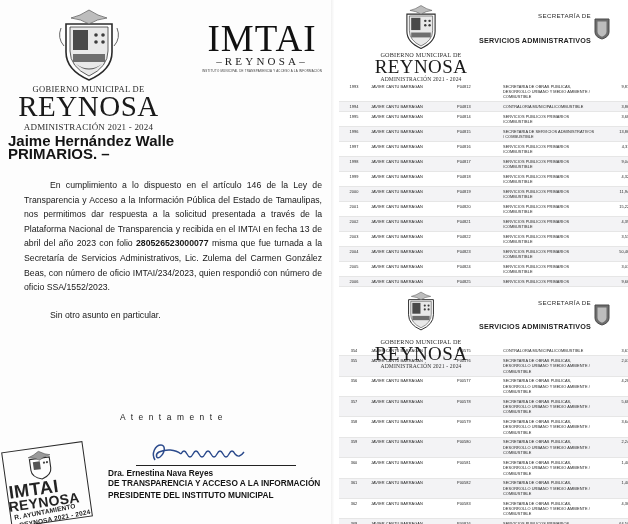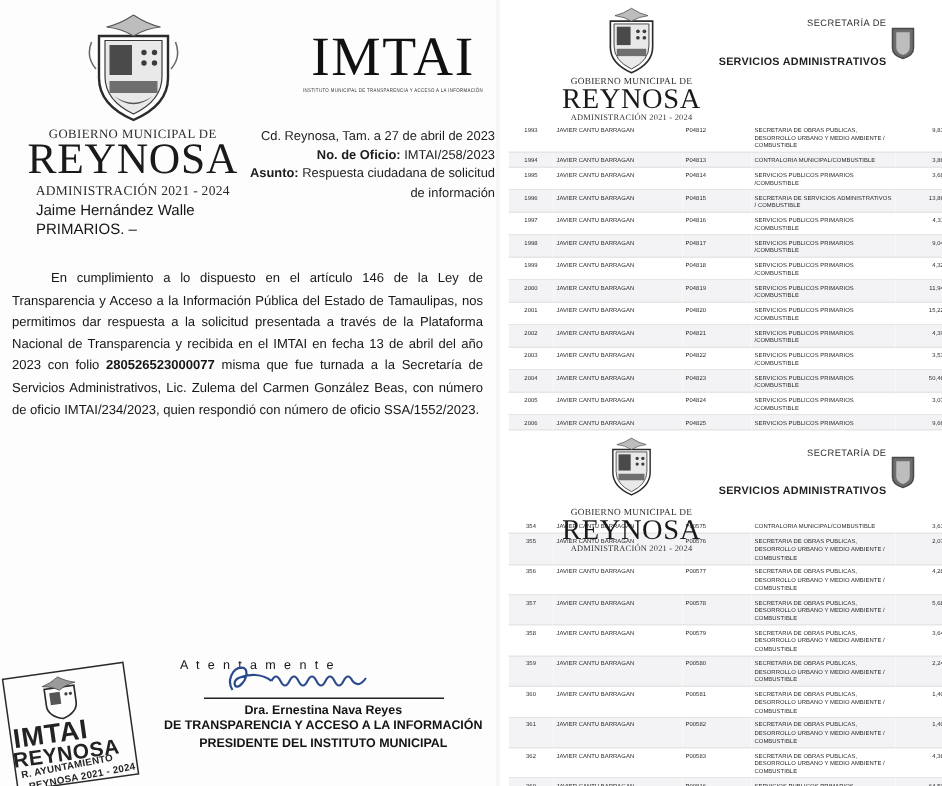--- a/index.html
+++ b/index.html
@@ -64,35 +64,35 @@
   }
 
   
   .meta{
     position:absolute;left:140px;top:84px;width:190px;
     text-align:right;font-size:8.6px;line-height:12.5px;color:#1d1d1d;
   }
   .meta b{font-weight:bold;}
 
   .addressee{
-    position:absolute;left:24px;top:134px;font-size:10px;line-height:13px;
-    font-weight:normal;color:#141414;
+    position:absolute;left:8px;top:134px;font-size:15px;line-height:13px;
+    font-weight:bold;color:#141414;
   }
 
   .body-text{
     position:absolute;left:8px;top:178px;width:314px;
     font-size:8.7px;line-height:14.6px;text-align:justify;color:#171717;
   }
-  .body-text p{margin:0 0 13px 0;text-indent:26px;}
+  .body-text p{margin:0 0 13px 16px;text-indent:26px;}
   .body-text b{font-weight:bold;}
 
   .atentamente{
-    position:absolute;left:120px;top:438px;font-size:8.4px;letter-spacing:1.6px;color:#181818;
-  }
-  .sign-wrap{position:absolute;left:108px;top:440px;width:215px;text-align:center;}
+    position:absolute;left:120px;top:412px;font-size:8.4px;letter-spacing:1.6px;color:#181818;
+  }
+  .sign-wrap{position:absolute;left:108px;top:440px;width:215px;text-align:left;}
   .sign-svg{display:block;margin:0 auto;}
   .sign-rule{width:160px;height:1px;background:#222;margin:1px auto 2px auto;}
   .sign-name{font-size:8.3px;font-weight:bold;color:#141414;}
   .sign-title{font-size:8.3px;font-weight:bold;color:#141414;line-height:11.5px;}
 
   
   .seal{
     position:absolute;left:2px;top:444px;width:96px;height:80px;
     transform:rotate(-8deg);
     color:#232323;
@@ -178,43 +178,33 @@
           <path d="M59 20 q4 10 -3 18" fill="none" stroke="#666" stroke-width="1"></path>
         </svg>
       </div>
       <div class="gob-line">GOBIERNO MUNICIPAL DE</div>
       <div class="reynosa-big">REYNOSA</div>
       <div class="admin-line">ADMINISTRACIÓN 2021 - 2024</div>
     </div>
 
     <div class="imtai-block">
       <div class="imtai-word">IMTAI</div>
+      <div class="imtai-sub">–REYNOSA–</div>
       <div class="imtai-tiny">INSTITUTO MUNICIPAL DE TRANSPARENCIA Y ACCESO A LA INFORMACIÓN</div>
     </div>
 
-    <div class="meta">
-      <div>Cd. Reynosa, Tam. a 27 de abril de 2023</div>
-      <div>
-        <b>No. de Oficio:</b>
-        <span>IMTAI/258/2023</span>
-      </div>
-      <div>
-        <b>Asunto:</b>
-        <span>Respuesta ciudadana de solicitud</span>
-      </div>
-      <div>de información</div>
-    </div>
 
     <div class="addressee">
       <div>Jaime Hernández Walle</div>
       <div>PRIMARIOS. –</div>
     </div>
 
     <div class="body-text">
       <p><span>En cumplimiento a lo dispuesto en el artículo 146 de la Ley de Transparencia y Acceso a la Información Pública del Estado de Tamaulipas, nos permitimos dar respuesta a la solicitud presentada a través de la Plataforma Nacional de Transparencia y recibida en el IMTAI en fecha 13 de abril del año 2023 con folio </span><b>280526523000077</b><span> misma que fue turnada a la Secretaría de Servicios Administrativos, Lic. Zulema del Carmen González Beas, con número de oficio IMTAI/234/2023, quien respondió con número de oficio SSA/1552/2023.</span></p>
+      <p>Sin otro asunto en particular.</p>
     </div>
 
     <div class="atentamente">A t e n t a m e n t e</div>
 
     <div class="sign-wrap">
       <svg class="sign-svg" width="150" height="24" viewBox="0 0 150 24">
         <path d="M14 20 C10 14 14 5 20 5 C25 5 24 13 19 17 C15 20 14 14 18 12 C25 9 34 9 40 14" fill="none" stroke="#2b4a8c" stroke-width="1.5"></path>
         <path d="M40 14 q3 -6 6 0 q3 6 6 0 q3 -6 6 0 q3 6 6 0 q3 -6 6 0 q3 6 6 0 q3 -6 6 0 q3 6 6 0 q3 -6 6 0 q4 5 9 -2" fill="none" stroke="#2b4a8c" stroke-width="1.4"></path>
       </svg>
       <div class="sign-rule"></div>

